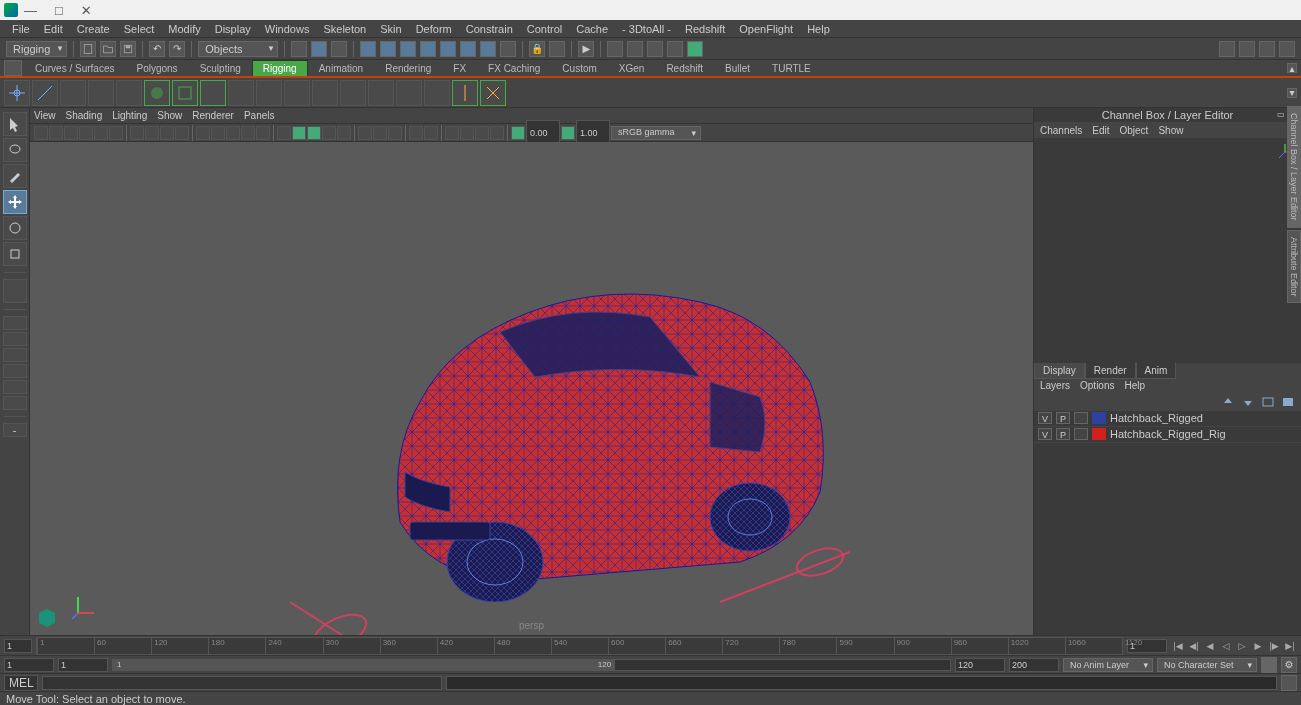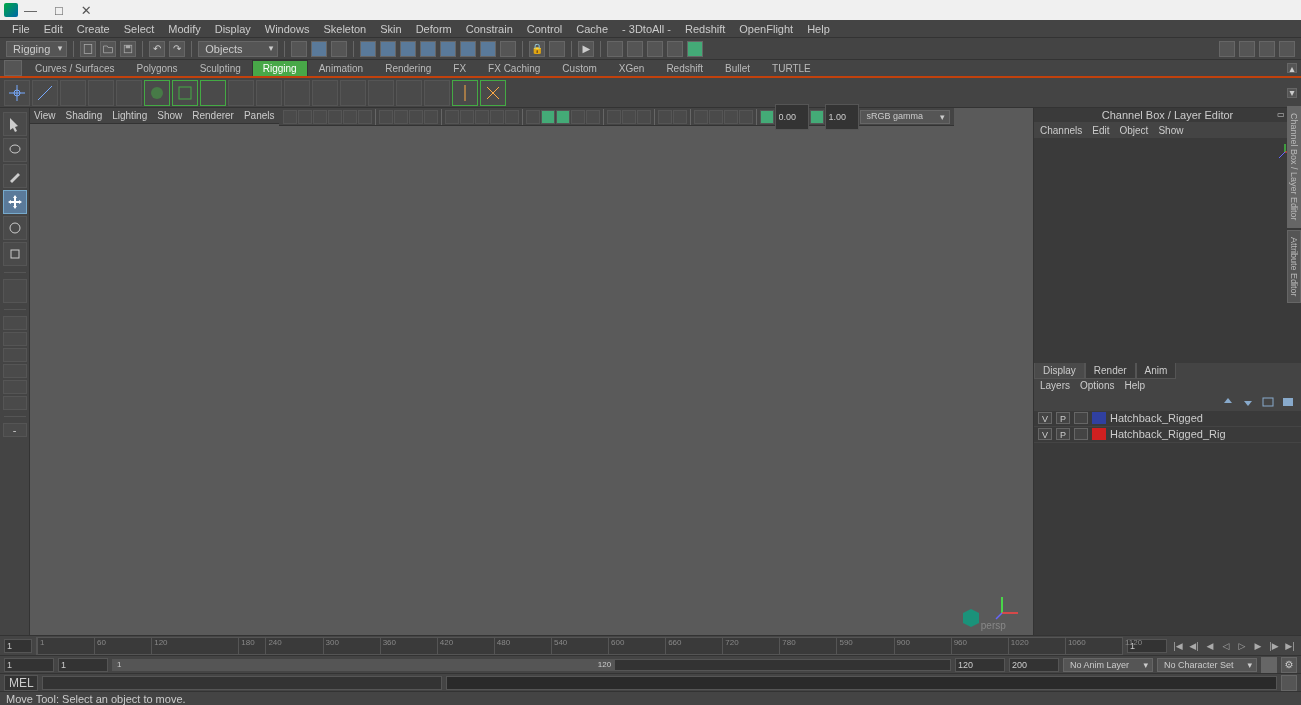--- a/index.html
+++ b/index.html
@@ -24,21 +24,21 @@
 .shelfrow{height:30px;background:#444;display:flex;align-items:center;padding:0 4px;gap:2px;border-bottom:1px solid #333}
 .shelficon{width:26px;height:26px;border:1px solid #555;cursor:pointer;background:#4a4a4a;display:flex;align-items:center;justify-content:center}
 .shelficon.hl{border:1px solid #4a4}
 .shelficon svg{width:20px;height:20px}
 .main{flex:1;display:flex;min-height:0}
 .toolcol{width:30px;background:#444;display:flex;flex-direction:column;align-items:center;padding-top:4px;gap:2px;border-right:1px solid #333}
 .toolbtn{width:24px;height:24px;border:1px solid #555;cursor:pointer;background:#4a4a4a;display:flex;align-items:center;justify-content:center}
 .toolbtn.active{background:#5a7a9a;border-color:#7ac}
 .toolbtn svg{width:16px;height:16px;fill:#bbb}
 .toolcol .tsep{height:1px;width:22px;background:#555;margin:4px 0}
-.viewport{flex:1;display:flex;flex-direction:row;background:#5a5a5a;position:relative}
+.viewport{flex:1;display:flex;flex-direction:column;background:#5a5a5a;position:relative}
 .vpmenubar{height:16px;background:#444;display:flex;align-items:center;padding:0 4px;gap:10px;border-bottom:1px solid #333}
 .vpmenubar span{font-size:10px;color:#ccc;cursor:pointer}
 .vpiconbar{height:18px;background:#444;display:flex;align-items:center;padding:0 4px;gap:1px;border-bottom:1px solid #333}
 .vpicon{width:14px;height:14px;border:1px solid #555;cursor:pointer;background:#4a4a4a}
 .vpicon.on{background:#4a7}
 .vpfield{background:#333;border:1px solid #555;color:#ccc;padding:0 3px;font-size:9px;width:34px;height:26px}
 .vpcanvas{flex:1;position:relative;background:#5a5a5a;overflow:hidden}
 .axis{position:absolute;left:40px;bottom:14px;width:30px;height:30px}
 .persplabel{position:absolute;left:50%;bottom:4px;transform:translateX(-50%);font-size:10px;color:#888}
 .rightpane{width:268px;background:#444;display:flex;flex-direction:column;border-left:1px solid #333}
@@ -453,21 +453,21 @@
     <div class="sidetab">Attribute Editor</div>
   </div>
 </div>
 
 <div class="timeline">
   <input class="tlfield" style="margin-left: 4px;" value="1">
   <div class="ruler" id="ruler">
       <div class="tick" style="left: 0%;">1</div>
       <div class="tick" style="left: 5.26316%;">60</div>
       <div class="tick" style="left: 10.5263%;">120</div>
-      <div class="tick" style="left: 15.7895%; margin-left: 30px;">180</div>
+      <div class="tick" style="left: 15.7895%;">180</div>
       <div class="tick" style="left: 21.0526%;">240</div>
       <div class="tick" style="left: 26.3158%;">300</div>
       <div class="tick" style="left: 31.5789%;">360</div>
       <div class="tick" style="left: 36.8421%;">420</div>
       <div class="tick" style="left: 42.1053%;">480</div>
       <div class="tick" style="left: 47.3684%;">540</div>
       <div class="tick" style="left: 52.6316%;">600</div>
       <div class="tick" style="left: 57.8947%;">660</div>
       <div class="tick" style="left: 63.1579%;">720</div>
       <div class="tick" style="left: 68.4211%;">780</div>

